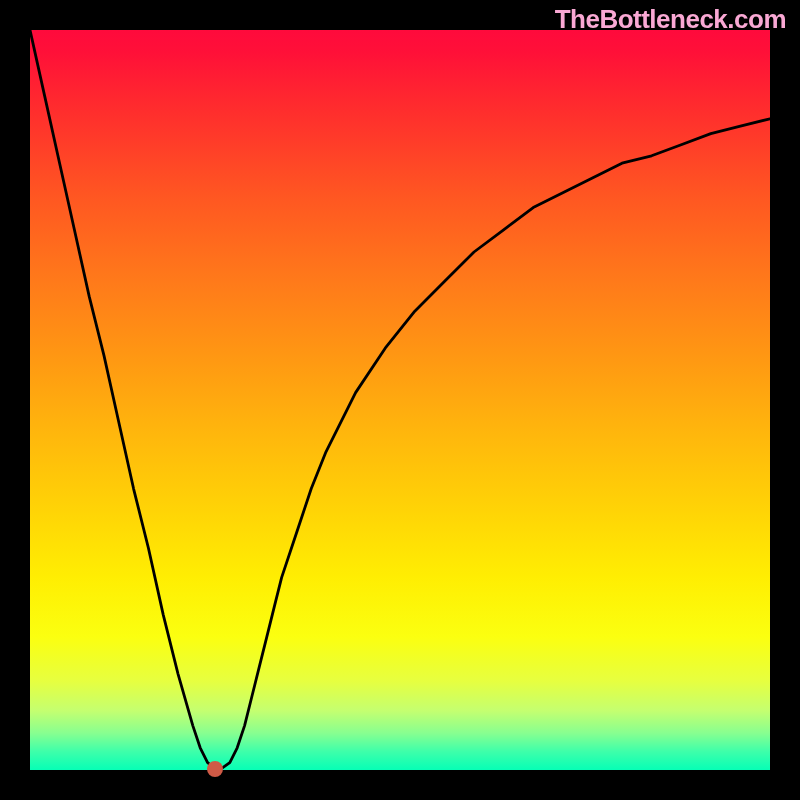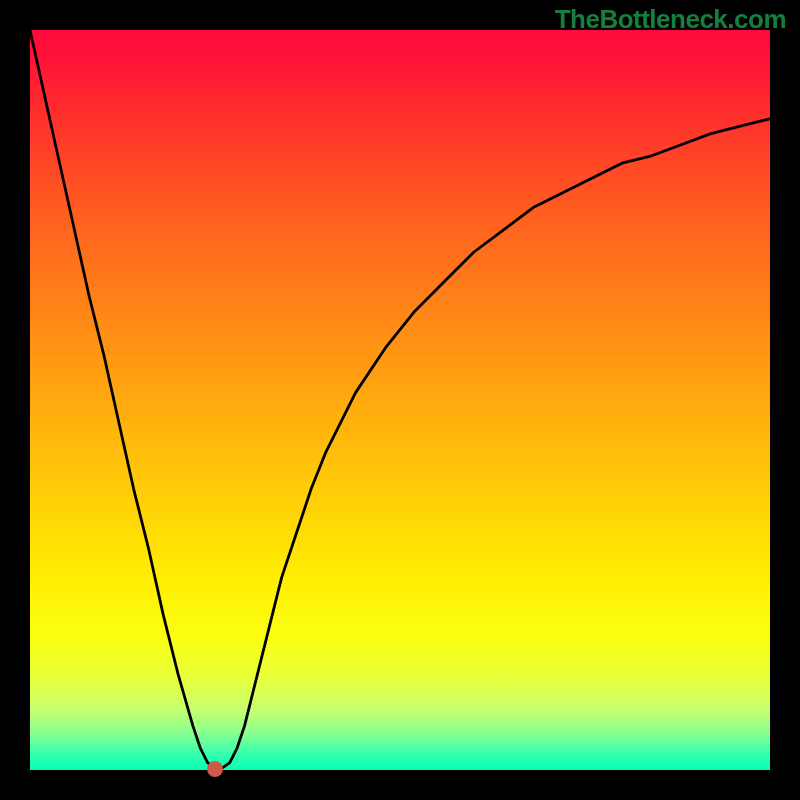--- a/index.html
+++ b/index.html
@@ -5,21 +5,21 @@
   * { margin: 0; padding: 0; box-sizing: border-box; }
   html, body { width: 800px; height: 800px; overflow: hidden; background: #fff; }
   .container { position: relative; width: 800px; height: 800px; background: #000; }
   .watermark {
     position: absolute;
     top: 4px;
     right: 14px;
     font-family: Arial, Helvetica, sans-serif;
     font-size: 26px;
     font-weight: 600;
-    color: #15803d;
+    color: #f9a8d4;
     letter-spacing: -0.5px;
   }
   .plot-area {
     position: absolute;
     left: 30px;
     top: 30px;
     width: 740px;
     height: 740px;
   }
   .gradient-bg {

